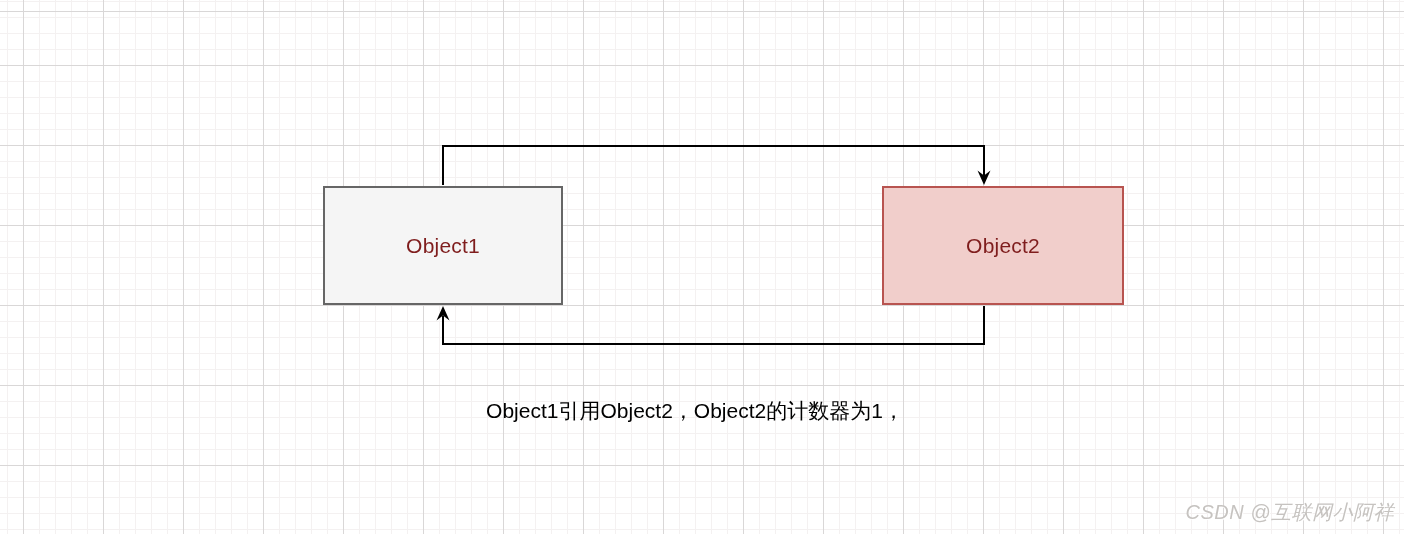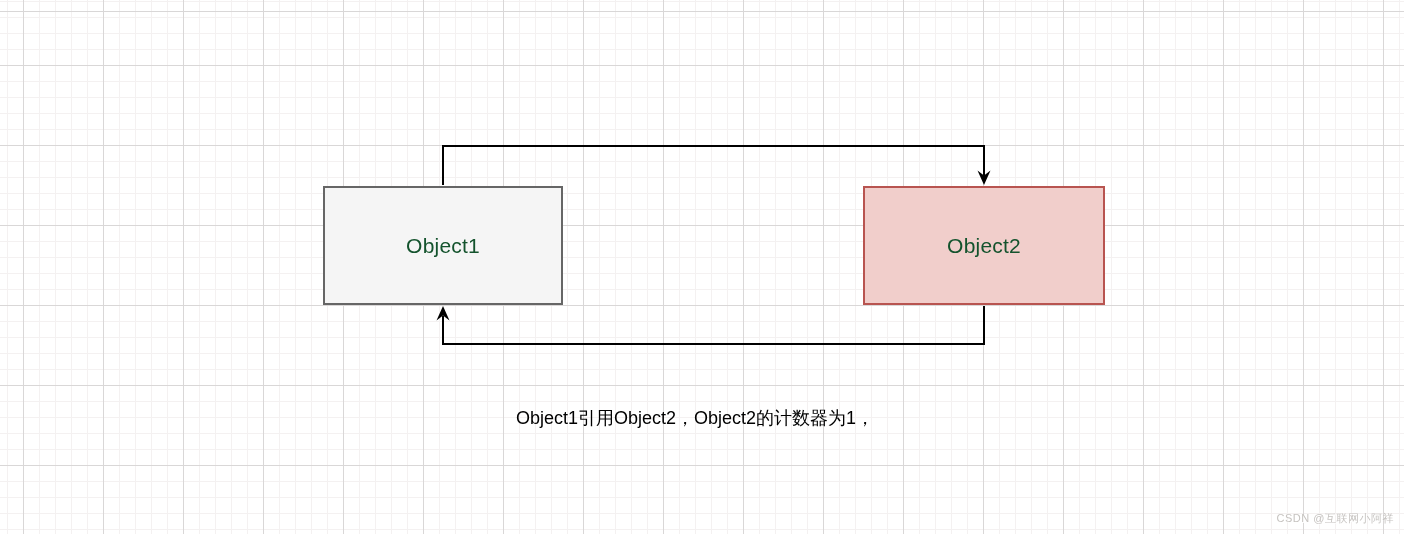--- a/index.html
+++ b/index.html
@@ -22,66 +22,66 @@
       repeating-linear-gradient(to bottom, #f4f1f1 0, #f4f1f1 1px, transparent 1px, transparent 16px);
     background-position: 23px 65px, 23px 65px, 7px 1px, 7px 1px;
   }
   .node {
     position: absolute;
     box-sizing: border-box;
     display: flex;
     align-items: center;
     justify-content: center;
     font-size: 21px;
-    color: #14532d;
+    color: #7f1d1d;
     letter-spacing: 0.2px;
   }
   .node-object1 {
     left: 323px;
     top: 186px;
     width: 240px;
     height: 119px;
     background: #f5f5f5;
     border: 2px solid #666666;
   }
   .node-object2 {
-    left: 863px;
+    left: 882px;
     top: 186px;
     width: 242px;
     height: 119px;
     background: #f1cecb;
     border: 2px solid #b85450;
   }
   .connectors {
     position: absolute;
     left: 0;
     top: 0;
     width: 1404px;
     height: 534px;
     pointer-events: none;
   }
   .caption {
     position: absolute;
     left: 0;
     top: 396px;
     width: 1390px;
     text-align: center;
-    font-size: 18px;
+    font-size: 21px;
     line-height: 29px;
     color: #000000;
-    margin-top: 8px;
   }
   .watermark {
     position: absolute;
     right: 10px;
     bottom: 8px;
-    font-size: 11px;
+    font-size: 20px;
     color: #c6c3c0;
     text-shadow: 1px 1px 0 #ffffff;
     letter-spacing: 0.5px;
+    font-style: italic;
   }
 </style>
 </head>
 <body>
 
 <div class="canvas">
 
   <svg class="connectors" viewBox="0 0 1404 534" xmlns="http://www.w3.org/2000/svg">
 
     <g>

